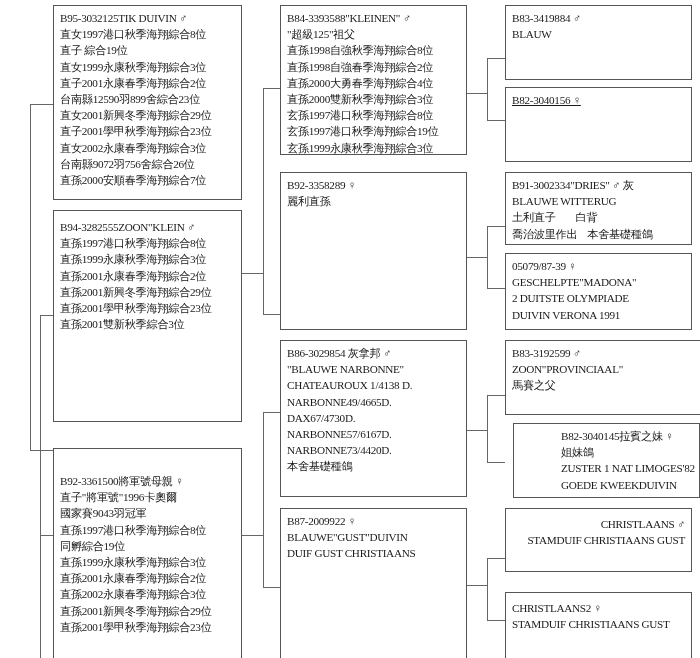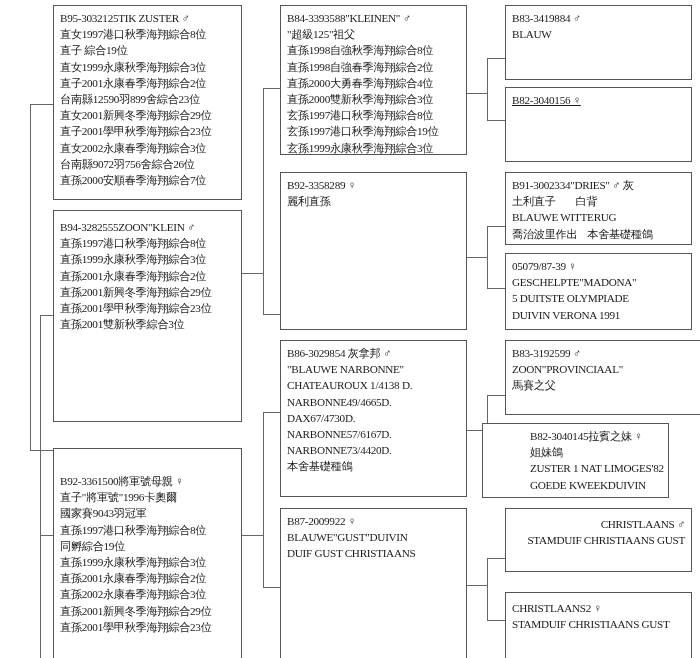--- a/index.html
+++ b/index.html
@@ -49,21 +49,21 @@
 <div class="line v" style="left:487px; top:395px; height:67px;"></div>
 <div class="line h" style="left:487px; top:395px; width:18px;"></div>
 <div class="line h" style="left:487px; top:462px; width:18px;"></div>
 
 <div class="line h" style="left:467px; top:585px; width:20px;"></div>
 <div class="line v" style="left:487px; top:558px; height:62px;"></div>
 <div class="line h" style="left:487px; top:558px; width:18px;"></div>
 <div class="line h" style="left:487px; top:620px; width:18px;"></div>
 
 <div class="box" style="left:53px; top:5px; width:189px; height:195px;">
-  <span class="ln">B95-3032125TIK ZUSTER ♂</span>
+  <span class="ln">B95-3032125TIK DUIVIN ♂</span>
   <span class="ln">直女1997港口秋季海翔綜合8位</span>
   <span class="ln">直子 綜合19位</span>
   <span class="ln">直女1999永康秋季海翔綜合3位</span>
   <span class="ln">直子2001永康春季海翔綜合2位</span>
   <span class="ln">台南縣12590羽899舍綜合23位</span>
   <span class="ln">直女2001新興冬季海翔綜合29位</span>
   <span class="ln">直子2001學甲秋季海翔綜合23位</span>
   <span class="ln">直女2002永康春季海翔綜合3位</span>
   <span class="ln">台南縣9072羽756舍綜合26位</span>
   <span class="ln">直孫2000安順春季海翔綜合7位</span>
@@ -128,36 +128,36 @@
 
 <div class="box" style="left:505px; top:5px; width:187px; height:75px;">
   <span class="ln">B83-3419884 ♂</span>
   <span class="ln">BLAUW</span>
 </div>
 <div class="box" style="left:505px; top:87px; width:187px; height:75px;text-decoration:underline;">
   <span class="ln">B82-3040156 ♀</span>
 </div>
 <div class="box" style="left:505px; top:172px; width:187px; height:73px;">
   <span class="ln">B91-3002334"DRIES" ♂ 灰</span>
+  <span class="ln">BLAUWE WITTERUG</span>
   <span class="ln" style="white-space:pre;">土利直子        白背</span>
-  <span class="ln">BLAUWE WITTERUG</span>
   <span class="ln" style="white-space:pre;">喬治波里作出    本舍基礎種鴿</span>
 </div>
 <div class="box" style="left:505px; top:253px; width:187px; height:77px;">
   <span class="ln">05079/87-39 ♀</span>
   <span class="ln">GESCHELPTE"MADONA"</span>
-  <span class="ln">5 DUITSTE OLYMPIADE</span>
+  <span class="ln">2 DUITSTE OLYMPIADE</span>
   <span class="ln">DUIVIN VERONA 1991</span>
 </div>
 <div class="box" style="left:505px; top:340px; width:198px; height:75px;">
   <span class="ln">B83-3192599 ♂</span>
   <span class="ln">ZOON"PROVINCIAAL"</span>
   <span class="ln">馬賽之父</span>
 </div>
-<div class="box" style="left:482px; top:423px; width:187px; height:75px;padding-left:47px;">
+<div class="box" style="left:513px; top:423px; width:187px; height:75px;padding-left:47px;">
   <span class="ln">B82-3040145拉賓之妹 ♀</span>
   <span class="ln">姐妹鴿</span>
   <span class="ln">ZUSTER 1 NAT LIMOGES'82</span>
   <span class="ln">GOEDE KWEEKDUIVIN</span>
 </div>
 <div class="box" style="left:505px; top:508px; width:187px; height:64px;text-align:right;">
   <span class="ln" style="margin-top:3px;">CHRISTLAANS ♂</span>
   <span class="ln">STAMDUIF CHRISTIAANS GUST</span>
 </div>
 <div class="box" style="left:505px; top:592px; width:187px; height:71px;">

